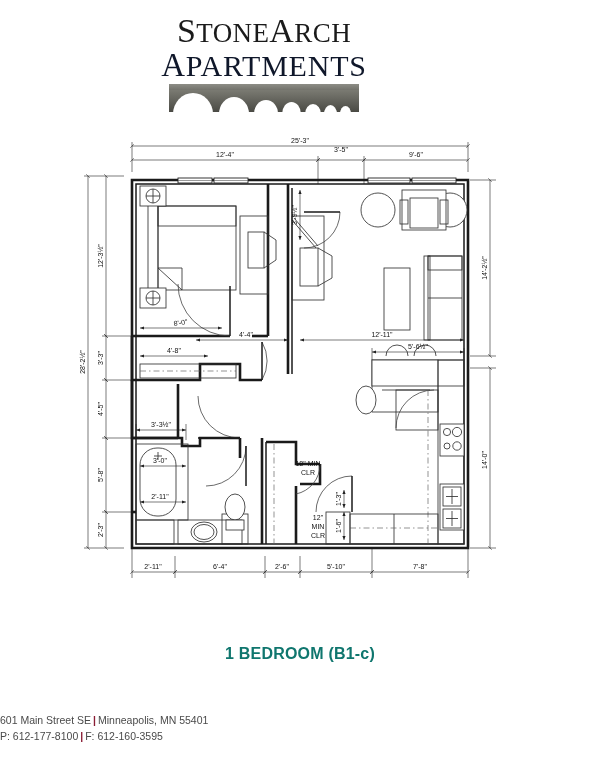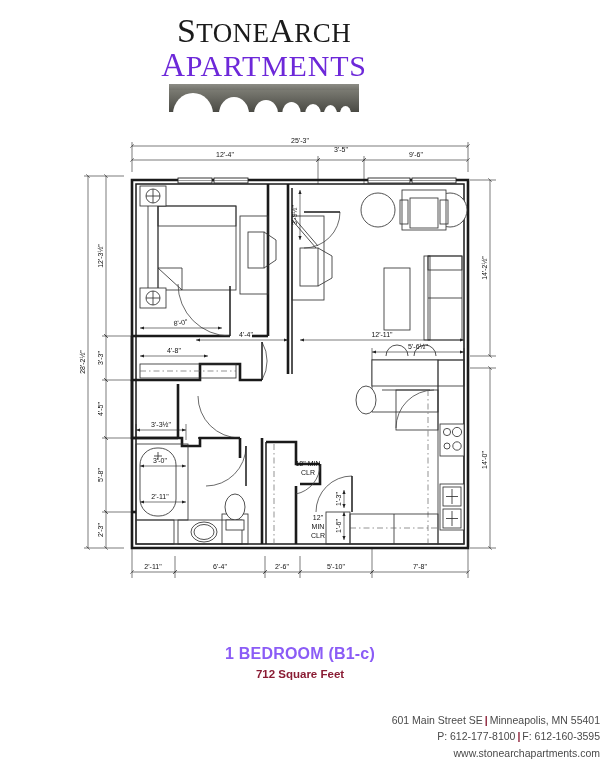--- a/index.html
+++ b/index.html
@@ -15,21 +15,21 @@
   .logo-wrap{position:absolute;left:0;top:14px;width:528px;text-align:center;}
   .logo-inner{display:inline-block;position:relative;}
   .logo-line1{
     font-family:"Liberation Serif",serif;
     font-size:27px;letter-spacing:.4px;color:#1a1a1a;
     line-height:1;white-space:nowrap;
   }
   .logo-line1 .cap{font-size:34px;}
   .logo-line2{
     font-family:"Liberation Serif",serif;
-    font-size:30px;color:#6d28d9;line-height:1;
+    font-size:30px;color:#0f172a;line-height:1;
     letter-spacing:.8px;margin-top:1px;white-space:nowrap;
   }
   .logo-line2 .cap{font-size:33px;}
   .bridge{position:relative;height:30px;width:190px;margin:2px auto 0;}
   .bridge .deck{
     position:absolute;left:0;top:0;width:100%;height:7px;
     background:linear-gradient(180deg,#8d8d86,#6e6e67);
   }
   .bridge .body{
     position:absolute;left:0;top:6px;width:100%;height:22px;
@@ -39,24 +39,24 @@
     position:absolute;bottom:0;background:#ffffff;
     border-radius:50% 50% 0 0 / 100% 100% 0 0;
   }
 
   
   .plan{position:absolute;left:0;top:128px;width:600px;height:480px;}
   .plan svg{display:block;}
 
   
   .caption{position:absolute;left:0;top:645px;width:600px;text-align:center;}
-  .caption .title{font-size:16px;font-weight:bold;color:#8b5cf6;letter-spacing:.2px;}
+  .caption .title{font-size:16px;font-weight:bold;color:#0f766e;letter-spacing:.2px;}
   .caption .sqft{font-size:11.5px;color:#8a1c34;margin-top:5px;font-weight:bold;}
 
-  .footer{position:absolute;left:0;top:712px;width:600px;text-align:right;
+  .footer{position:absolute;left:0;top:712px;width:600px;text-align:left;
           font-size:10.5px;color:#4a4a4a;line-height:1.55;}
   .footer .sep{color:#8a1c34;font-weight:bold;padding:0 2px;}
 </style>
 </head>
 <body>
 
 <div class="page">
 
   <div class="logo-wrap">
     <div class="logo-inner">
@@ -369,26 +369,24 @@
       <text class="dimtxt" x="341" y="371" text-anchor="middle" transform="rotate(-90 341 371)">1'-3"</text>
       <line class="dim" x1="344" y1="384" x2="344" y2="412" marker-start="url(#arS)" marker-end="url(#ar)"></line>
       <text class="dimtxt" x="341" y="398" text-anchor="middle" transform="rotate(-90 341 398)">1'-6"</text>
     </g>
 
   </svg>
   </div>
 
   <div class="caption">
     <div class="title">1 BEDROOM (B1-c)</div>
-    <div class="sqft">712 Square Feet</div>
   </div>
 
   <div class="footer">
     <div>
       <span>601 Main Street SE</span><span class="sep">|</span><span>Minneapolis, MN 55401</span>
     </div>
     <div>
       <span>P: 612-177-8100</span><span class="sep">|</span><span>F: 612-160-3595</span>
     </div>
-    <div>www.stonearchapartments.com</div>
   </div>
 
 </div>
 
 </body></html>

